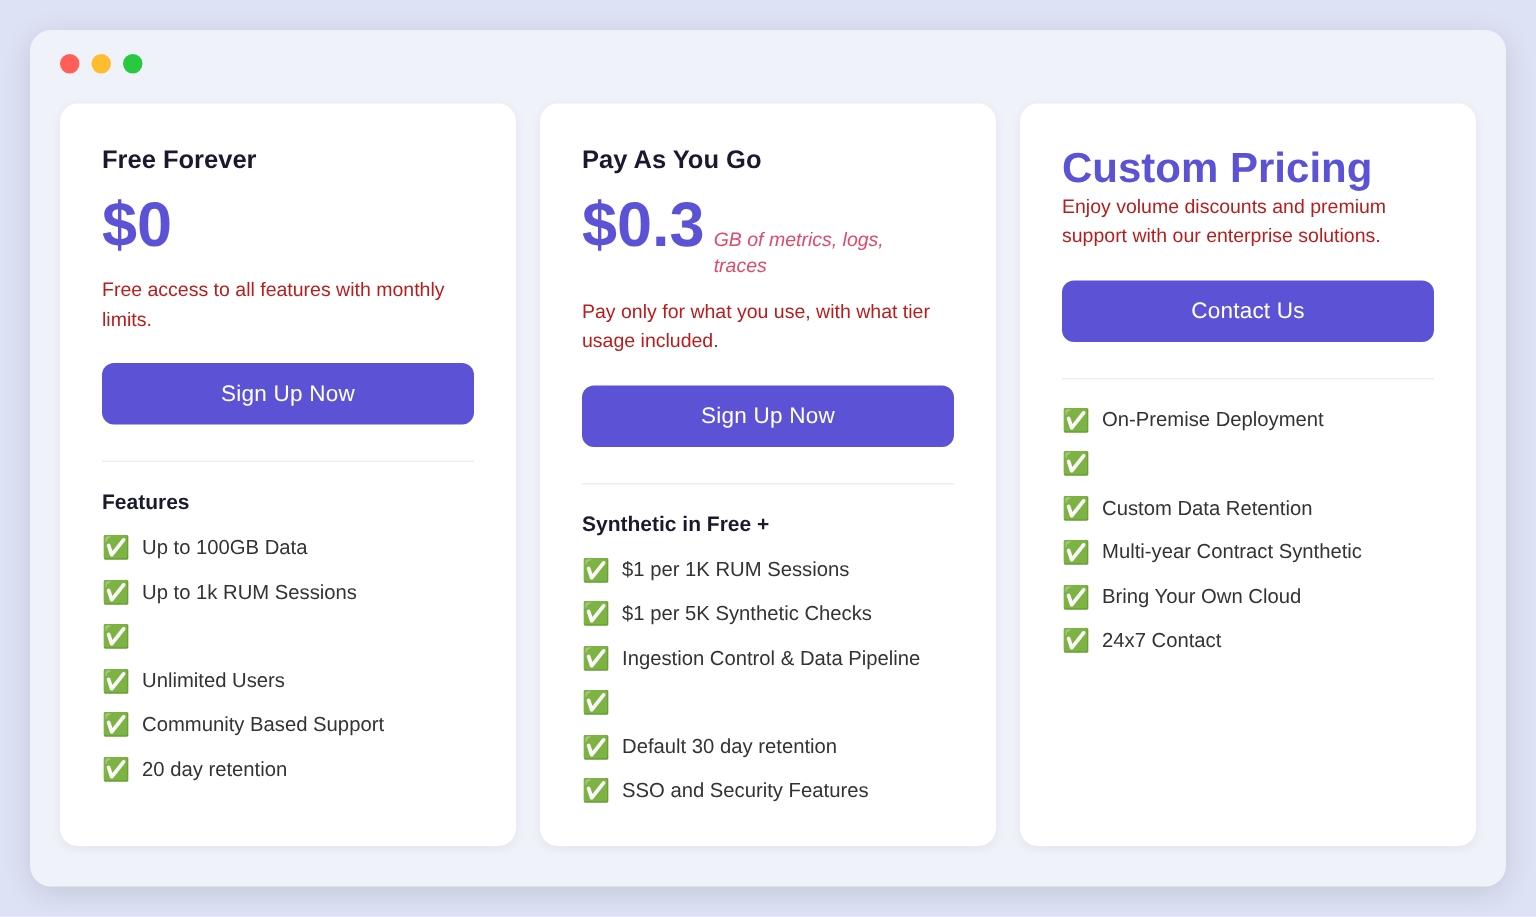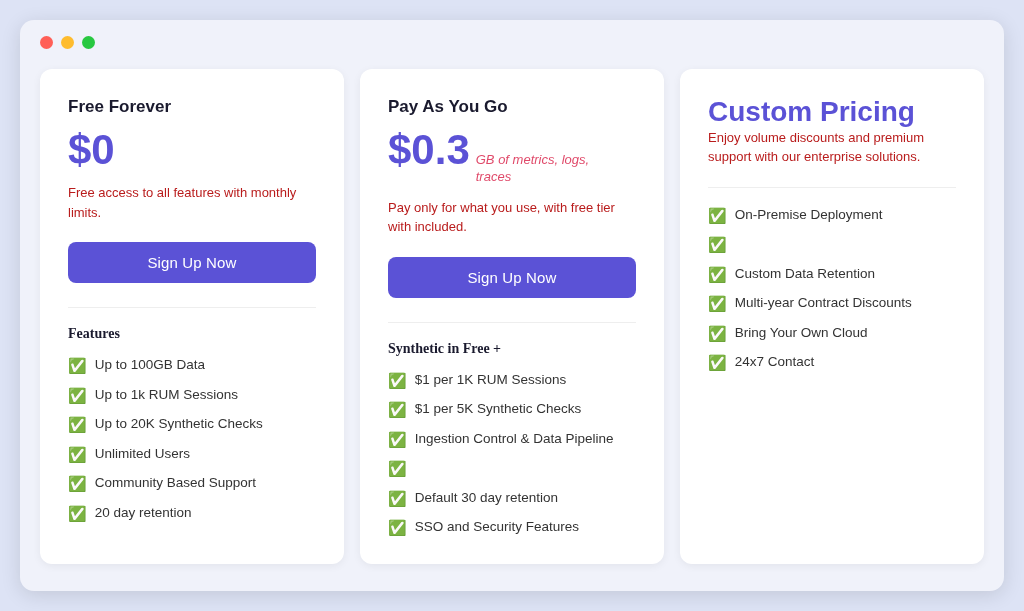--- a/index.html
+++ b/index.html
@@ -114,21 +114,20 @@
       height: 1px;
       background: #eee;
       margin-bottom: 18px;
     }
 
     .features-title {
       font-size: 14px;
       font-weight: 700;
       color: #1a1a2e;
       margin-bottom: 14px;
-      font-family: Liberation Serif, serif;
     }
 
     .feature-list {
       list-style: none;
       display: flex;
       flex-direction: column;
       gap: 10px;
     }
 
     .feature-item {
@@ -172,21 +171,20 @@
         <li class="feature-item">
           <span class="check-icon">✅</span>
           <span>Up to 100GB Data</span>
         </li>
         <li class="feature-item">
           <span class="check-icon">✅</span>
           <span>Up to 1k RUM Sessions</span>
         </li>
         <li class="feature-item">
           <span class="check-icon">✅</span>
-          <span>Up to 20K Synthetic Checks</span>
         </li>
         <li class="feature-item">
           <span class="check-icon">✅</span>
           <span>Unlimited Users</span>
         </li>
         <li class="feature-item">
           <span class="check-icon">✅</span>
           <span>Community Based Support</span>
         </li>
         <li class="feature-item">
@@ -195,21 +193,21 @@
         </li>
       </ul>
     </div>
 
     <div class="pricing-card">
       <div class="plan-name">Pay As You Go</div>
       <div class="price-row">
         <span class="price-main">$0.3</span>
         <span class="price-suffix">GB of metrics, logs, traces</span>
       </div>
-      <p class="plan-description">Pay only for what you use, with free tier with included.</p>
+      <p class="plan-description">Pay only for what you use, with what tier usage included.</p>
       <button class="cta-button">Sign Up Now</button>
       <div class="divider"></div>
       <div class="features-title">Synthetic in Free +</div>
       <ul class="feature-list">
         <li class="feature-item">
           <span class="check-icon">✅</span>
           <span>$1 per 1K RUM Sessions</span>
         </li>
         <li class="feature-item">
           <span class="check-icon">✅</span>
@@ -229,36 +227,37 @@
         <li class="feature-item">
           <span class="check-icon">✅</span>
           <span>SSO and Security Features</span>
         </li>
       </ul>
     </div>
 
     <div class="pricing-card">
       <div class="custom-price">Custom Pricing</div>
       <p class="plan-description">Enjoy volume discounts and premium support with our enterprise solutions.</p>
+      <button class="cta-button">Contact Us</button>
       <div class="divider"></div>
       <ul class="feature-list">
         <li class="feature-item">
           <span class="check-icon">✅</span>
           <span>On-Premise Deployment</span>
         </li>
         <li class="feature-item">
           <span class="check-icon">✅</span>
         </li>
         <li class="feature-item">
           <span class="check-icon">✅</span>
           <span>Custom Data Retention</span>
         </li>
         <li class="feature-item">
           <span class="check-icon">✅</span>
-          <span>Multi-year Contract Discounts</span>
+          <span>Multi-year Contract Synthetic</span>
         </li>
         <li class="feature-item">
           <span class="check-icon">✅</span>
           <span>Bring Your Own Cloud</span>
         </li>
         <li class="feature-item">
           <span class="check-icon">✅</span>
           <span>24x7 Contact</span>
         </li>
       </ul>

